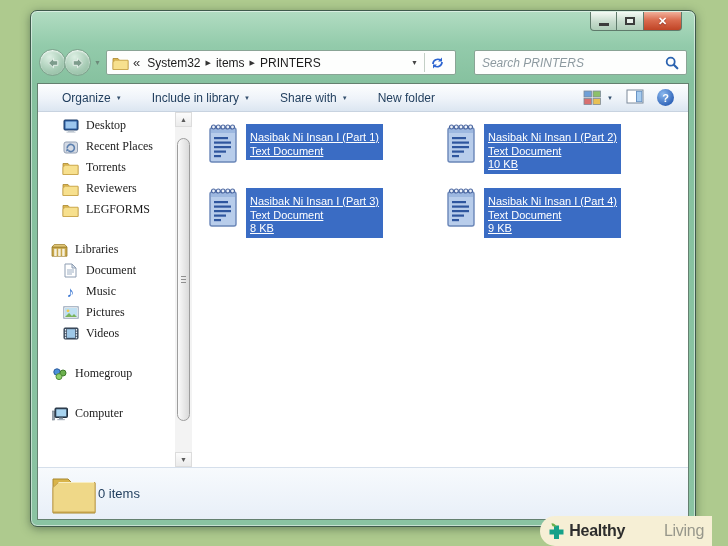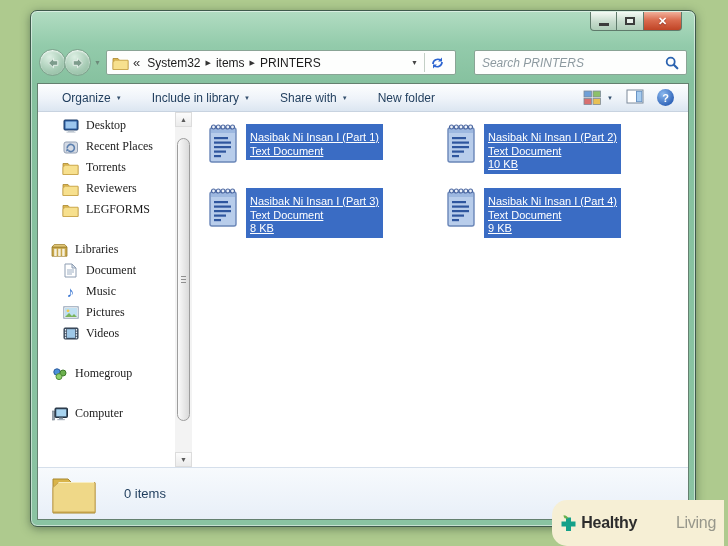--- a/index.html
+++ b/index.html
@@ -111,24 +111,24 @@
   .tinfo {
     margin-top:2px; padding:7px 4px 2px; background:#3a6cc4; color:#fff;
     font-size:11px; line-height:13.5px; white-space:nowrap;text-decoration:underline;
   }
   
   .details {
     height:52px; flex:none; display:flex; align-items:center; padding-left:12px;
     background: linear-gradient(180deg,#f7fafd,#e8eff8);
     border-top:1px solid #d5dfeb;
   }
-  .dlabel { margin-left:26px; font-size:13px; color:#1e3c5c; }
+  .dlabel { font-size:13px; color:#1e3c5c; }
   
   .watermark {
-    position:absolute; right:4px; bottom:0; height:46px; z-index:10;
+    position:absolute; right:16px; bottom:0; height:30px; z-index:10;
     background:#f6efd5; border-radius:15px 0 0 15px;
     display:flex; align-items:center; padding:0 8px 0 7px; gap:3px;
   }
   .wm-bold  { font-weight:bold; color:#2d2d2d; font-size:16px; letter-spacing:-.3px; }
   .wm-light { color:#97978b; font-size:16px; letter-spacing:-.3px;margin-left:36px; }
 </style>
 </head>
 <body>
 
 <svg width="0" height="0" style="position:absolute">

